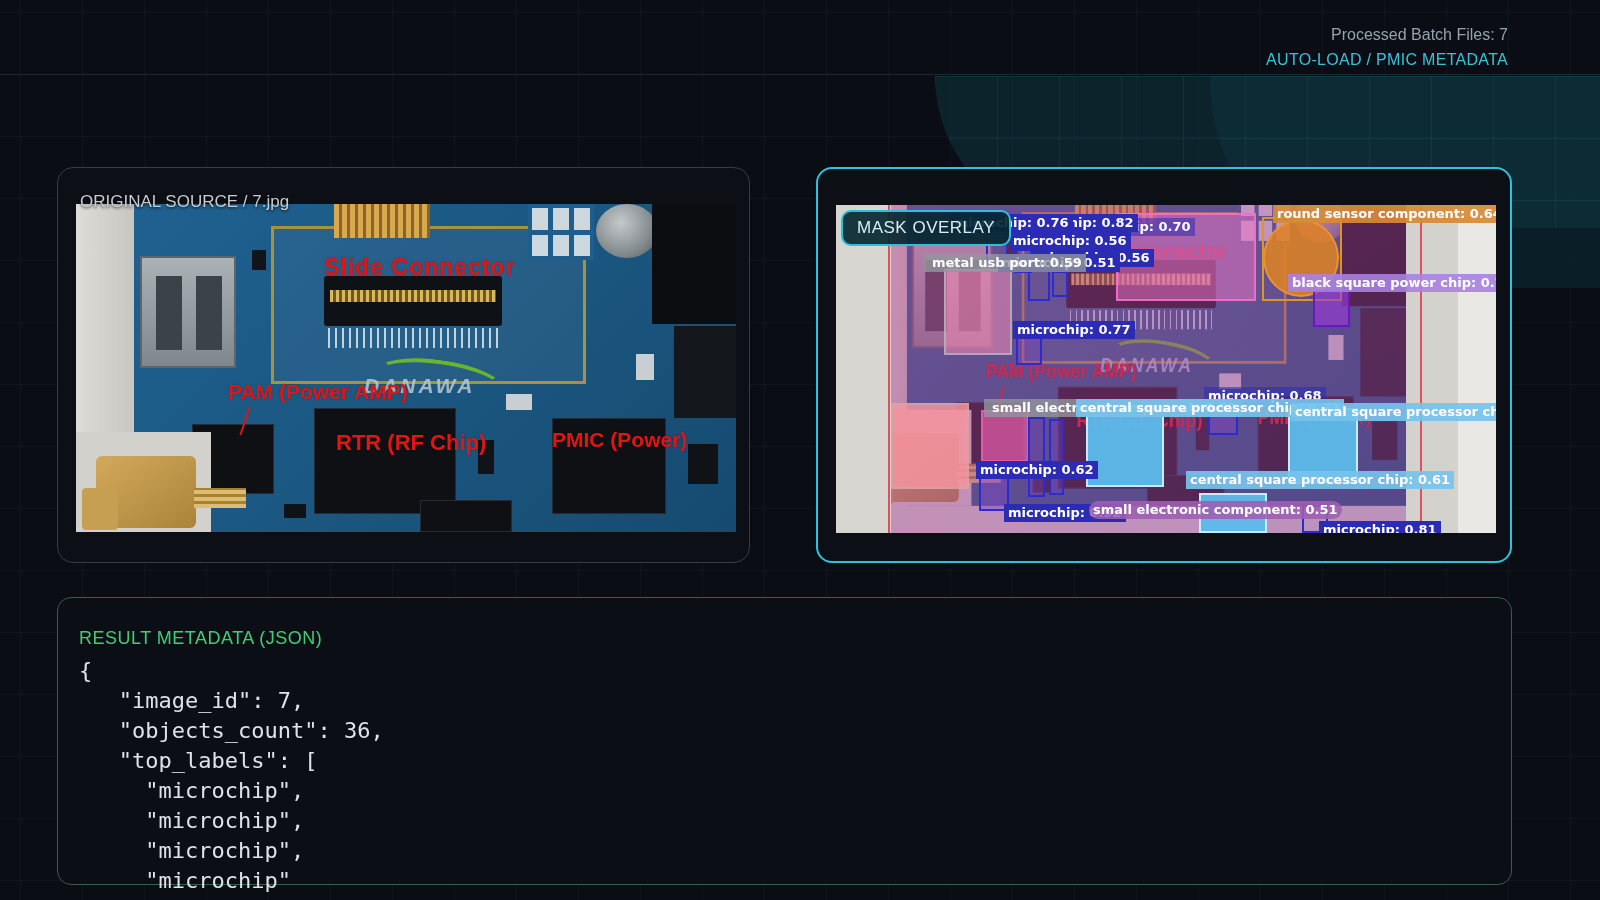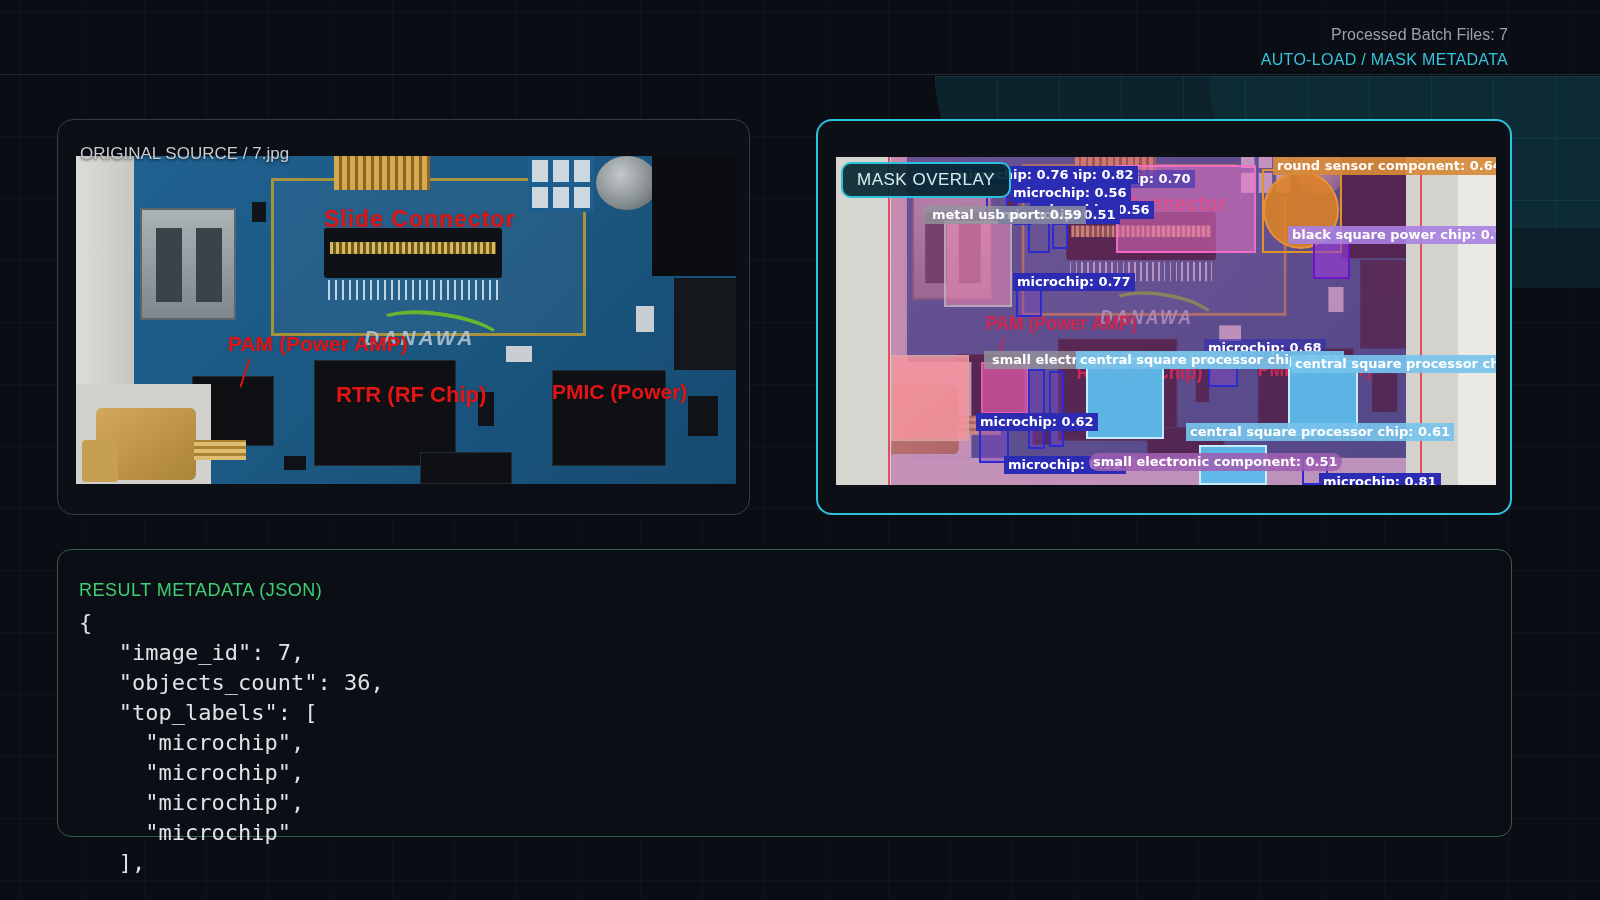--- a/index.html
+++ b/index.html
@@ -15,21 +15,21 @@
     background-size:62px 62px; }
 
   
   .hdr { position:absolute; left:0; top:0; width:1600px; height:75px; border-bottom:1px solid #1d2836; }
   .hdr-title { position:absolute; left:48px; top:21px; font-size:30px; font-weight:bold; color:#f3f5f7; letter-spacing:0.2px; }
   .hdr-right { position:absolute; right:92px; top:26px; text-align:right;margin-left:12px; }
   .hdr-batch { font-size:16px; color:#98a2ad; display:block; }
   .hdr-mode { font-size:16px; color:#36c4dd; display:block; margin-top:7px; letter-spacing:0.3px; cursor:pointer; }
 
   
-  .panel { position:absolute; background:#0c1016; border-radius:16px; }
+  .panel { position:absolute; background:#0c1016; border-radius:16px;margin-top:48px; }
   .panel-orig { left:57px; top:119px; width:693px; height:396px; border:1.5px solid #323d4b; }
   .panel-proc { left:816px; top:119px; width:696px; height:396px; border:2px solid #2cc3df; }
   .panel-meta { left:57px; top:549px; width:1455px; height:288px; border:1.5px solid #375e4c; border-radius:14px; background:#0b0f15; }
   .ptitle { position:absolute; left:22px; top:24px; font-size:17px; z-index:15; text-shadow:0 1px 3px rgba(0,0,0,0.85); }
   .ptitle.orig { color:#c7ccd3; }
   .ptitle.proc { color:#49c8de; }
   .badge { position:absolute; left:23px; top:41px; width:170px; height:36px; z-index:20; background:rgba(8,40,50,0.92);
     border:2px solid #2bc0dc; border-radius:10px; color:#d5eef5; font-size:17px; display:flex; align-items:center; justify-content:center; letter-spacing:0.5px; }
 
   .img { position:absolute; left:18px; top:36px; width:660px; height:328px; overflow:hidden; background:#d2d1cb; }
@@ -100,21 +100,21 @@
 </head>
 <body>
 
 <div class="grid-bg"></div>
 <div class="blob2"></div>
 <div class="blob1"></div>
 
 <header class="hdr">
   <div class="hdr-right">
     <span class="hdr-batch">Processed Batch Files: 7</span>
-    <span class="hdr-mode">AUTO-LOAD / MASK METADATA</span>
+    <span class="hdr-mode">AUTO-LOAD / PMIC METADATA</span>
   </div>
 </header>
 
 <section class="panel panel-orig">
   <div class="ptitle orig">ORIGINAL SOURCE / 7.jpg</div>
   <div class="img" id="orig-img">
   <div class="pcb">
     <div class="board"></div>
     <div class="sc-frame"></div>
     <div class="sc-black"></div>

